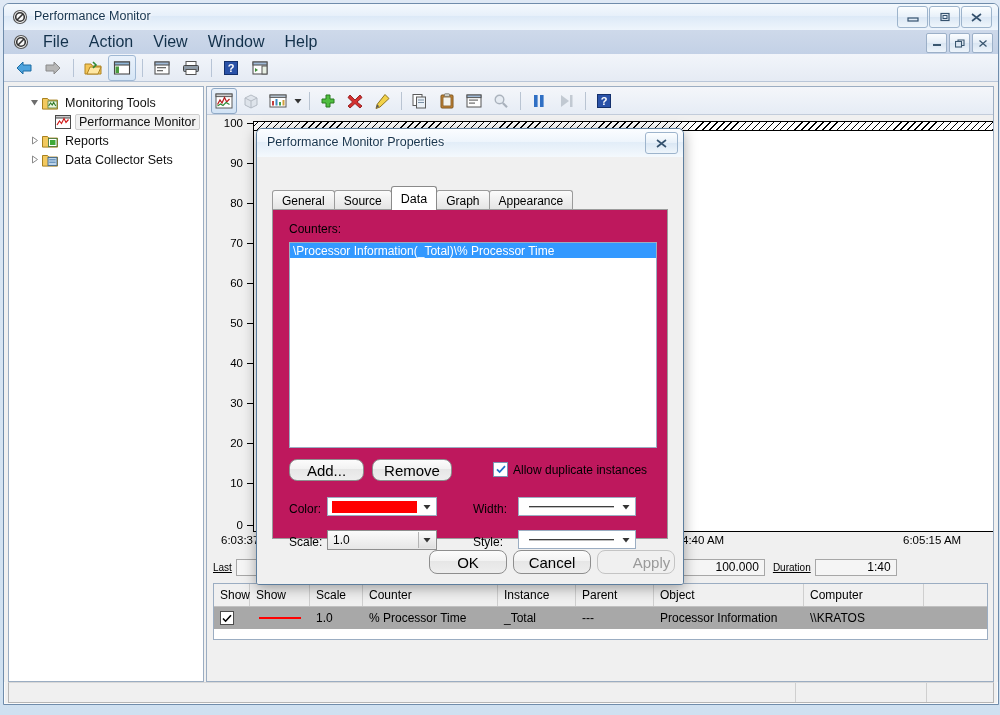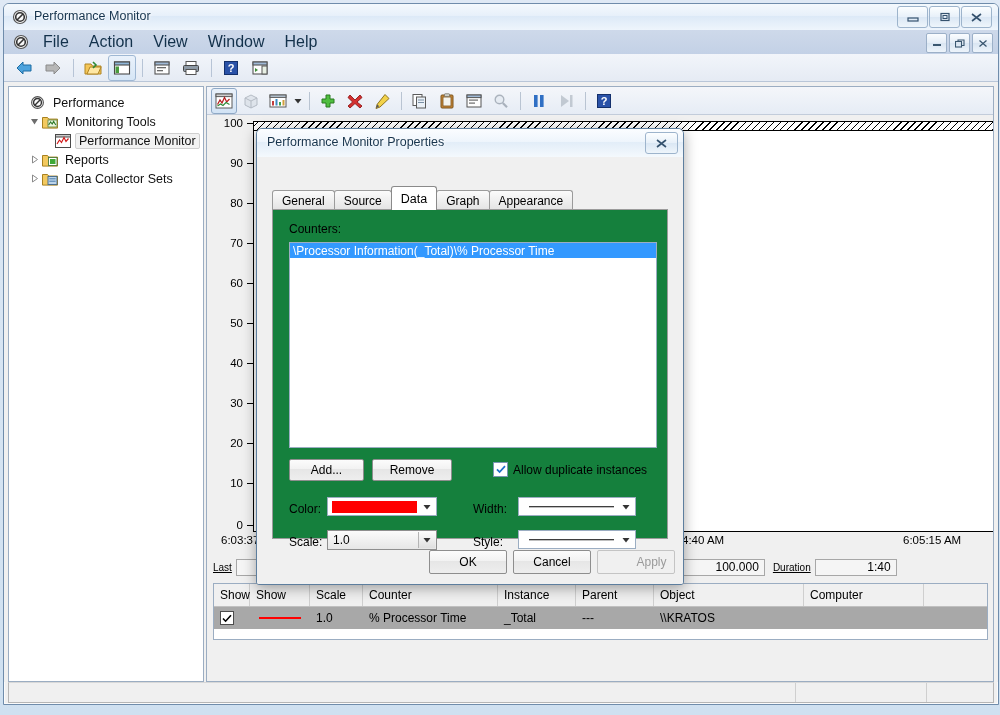--- a/index.html
+++ b/index.html
@@ -195,35 +195,35 @@
     border:1px solid #9b9b9b;border-bottom:none;border-radius:3px 3px 0 0;
     background:linear-gradient(180deg,#fbfbfb,#e3e3e3);
     display:flex;align-items:center;font-size:12px;color:#000;
   }
   .tab.active{
     height:23px;background:#fff;border-color:#8a8a8a;
     font-size:12.5px;position:relative;z-index:3;
   }
   .tabpage{
     position:absolute;left:15px;top:52px;width:396px;height:330px;
-    border:1px solid #9b9b9b;background:#15803d;box-sizing:border-box;
+    border:1px solid #9b9b9b;background:#be185d;box-sizing:border-box;
   }
   .lbl{position:absolute;font-size:12px;color:#000;}
   .listbox{
     position:absolute;left:16px;top:32px;width:368px;height:206px;
     border:1px solid #9badc2;background:#fff;box-sizing:border-box;overflow:hidden;
   }
   .lb-item{
     height:15px;background:#3399ff;color:#fff;font-size:12px;
     display:flex;align-items:center;padding-left:3px;
   }
   .btn{
-    border:1px solid #8e8e8e;border-radius:2px;
+    border:1px solid #8e8e8e;border-radius:8px;
     background:linear-gradient(180deg,#fcfcfc 0%,#f2f2f2 45%,#e6e6e6 46%,#eeeeee 100%);
-    font-size:12px;color:#000;display:flex;align-items:center;justify-content:center;
+    font-size:15px;color:#000;display:flex;align-items:center;justify-content:center;
     box-sizing:border-box;
   }
   .btn.dis{color:#9a9a9a;background:#f0f0f0;border-color:#c4c4c4;}
   .combo{
     border:1px solid #9badc2;background:#fff;box-sizing:border-box;
     display:flex;align-items:center;position:relative;
   }
   .combo.gray{background:linear-gradient(180deg,#fbfbfb,#e6e6e6);border-color:#8e8e8e;}
   .combo .cval{font-size:12px;color:#000;padding-left:5px;}
   .combo .cbtn{
@@ -370,31 +370,20 @@
             <path d="M4 8 l3 2 l-3 2" fill="#3c8c36"></path>
           </svg>
     </div>
   </div>
 
   <div class="content">
 
     <div class="tree-pane">
       <div class="tree">
 
-        <div class="trow" style="padding-left:2px;">
-          <div class="texp"></div>
-          <div class="tico">
-            <svg width="15" height="15" viewBox="0 0 16 16">
-                  <circle cx="8" cy="8" r="6.3" fill="#fafafa" stroke="#555" stroke-width="1.2"></circle>
-                  <circle cx="8" cy="8" r="4.2" fill="none" stroke="#333" stroke-width="1.5"></circle>
-                  <line x1="4.9" y1="11.1" x2="11.1" y2="4.9" stroke="#333" stroke-width="1.5"></line>
-                </svg>
-          </div>
-          <div class="tlabel">Performance</div>
-        </div>
 
         <div class="trow" style="padding-left:14px;">
           <div class="texp">
             <svg width="9" height="9" viewBox="0 0 9 9">
                   <path d="M1 2 L8 2 L4.5 7.5 Z" fill="#6d6d6d"></path>
                 </svg>
           </div>
           <div class="tico">
             <svg width="16" height="14" viewBox="0 0 16 14">
                   <path d="M0.5 2.5 h5 l1.3 1.6 H15.5 v9 H0.5 Z" fill="#f3c95f" stroke="#a8811f" stroke-width="1"></path>
@@ -644,20 +633,21 @@
                     </svg>
               </span>
             </div>
             <div class="c-color" style="padding-left:9px;">
               <span class="line-swatch"></span>
             </div>
             <div class="c-scale">1.0</div>
             <div class="c-counter">% Processor Time</div>
             <div class="c-instance">_Total</div>
             <div class="c-parent">---</div>
+            <div class="c-object">Processor Information</div>
             <div class="c-computer">\\KRATOS</div>
           </div>
         </div>
 
       </div>
     </div>
   </div>
 
   <div class="statusbar">
     <div class="sb-pane"></div>

